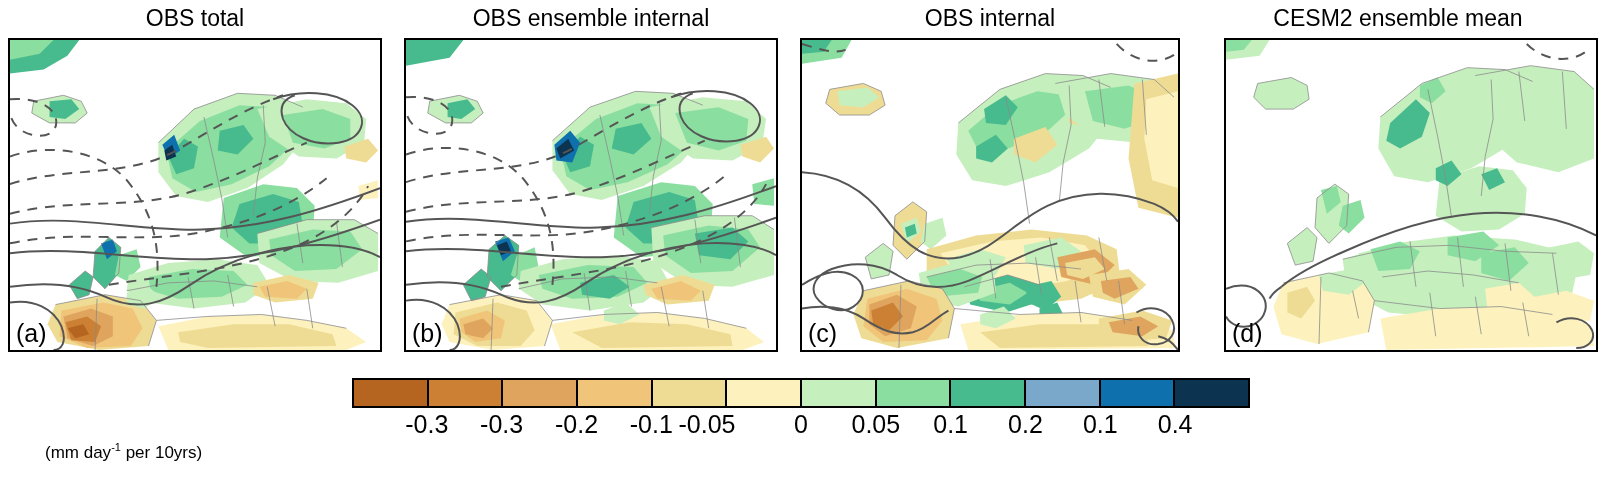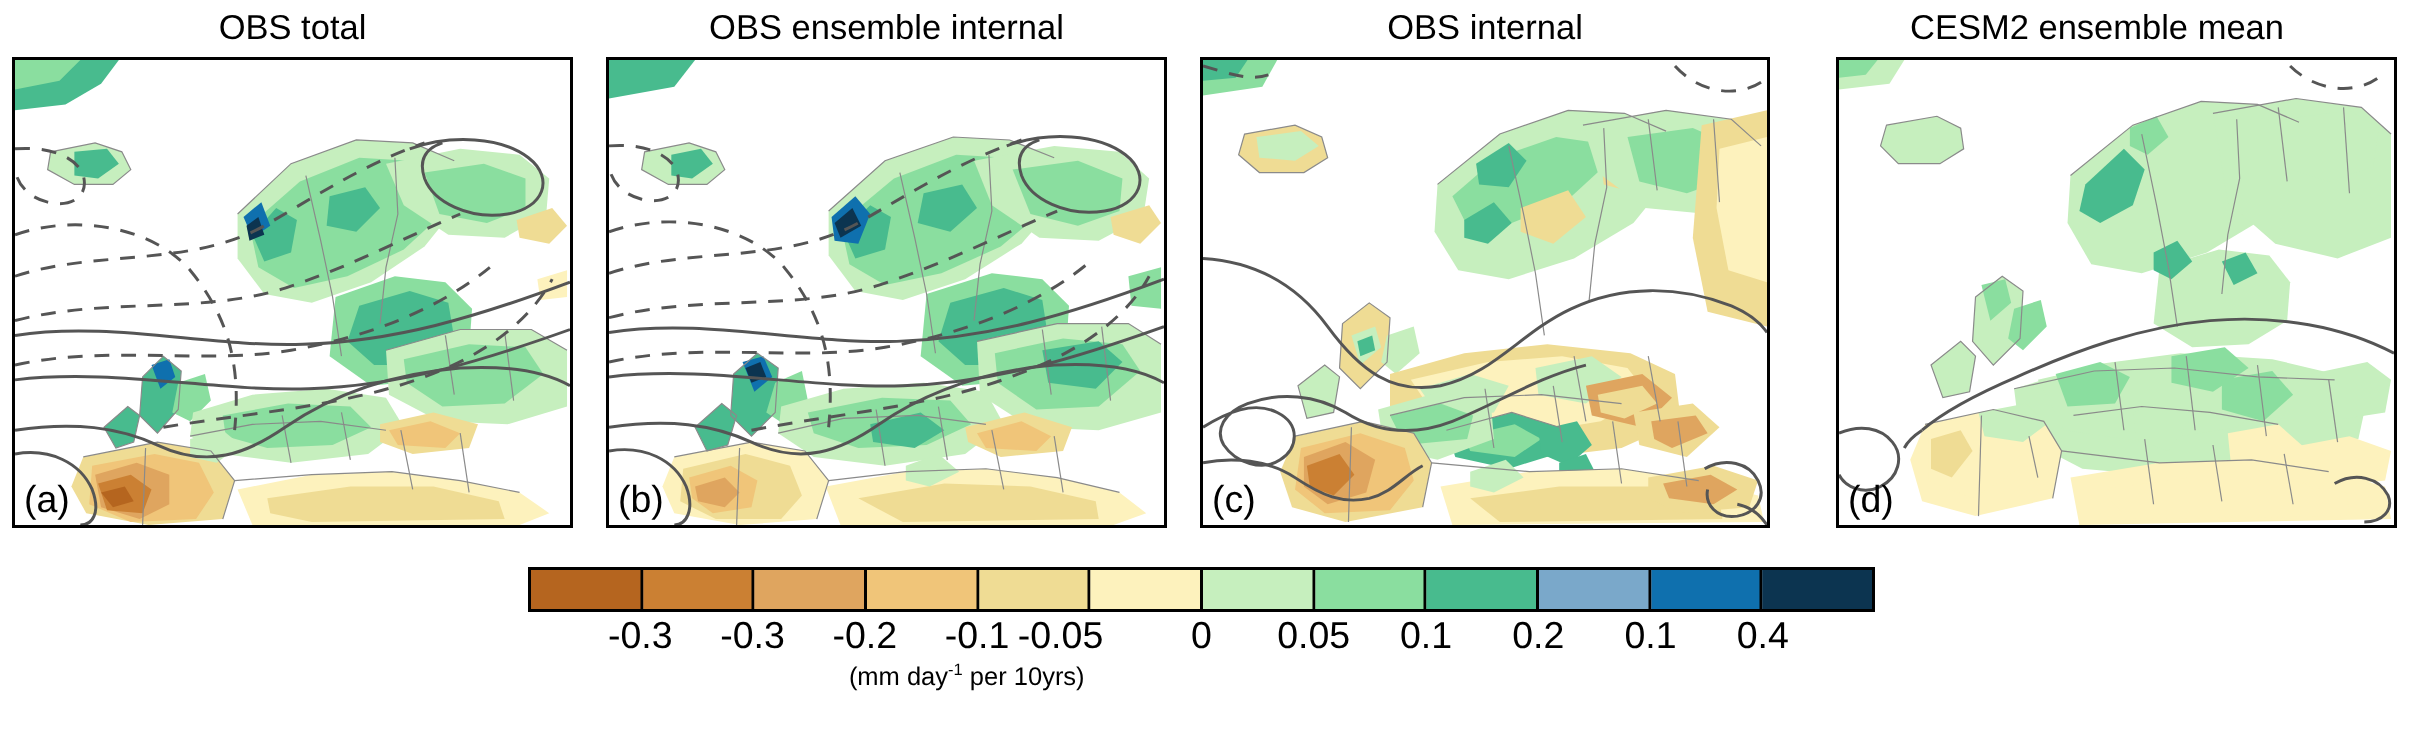--- a/index.html
+++ b/index.html
@@ -25,22 +25,22 @@
   #cbar-wrap{position:absolute;left:352px;top:378px;width:898px;height:30px;}
   #cbar{display:flex;width:100%;height:100%;border:2px solid #000;box-sizing:border-box;}
   #cbar .seg{flex:1 1 0;height:100%;border-right:2px solid #000;box-sizing:border-box;}
   #cbar .seg:last-child{border-right:none;}
   #cbar-ticks{position:absolute;left:352px;top:410px;width:898px;height:30px;}
   #cbar-ticks .tk{
     position:absolute;transform:translateX(-50%);font-size:25px;color:#000;
     font-family:"Liberation Sans",sans-serif;white-space:nowrap;top:0;
   }
   #cbar-units{
-    position:absolute;left:0;right:0;top:441px;text-align:center;font-size:17px;
-    color:#000;font-family:"Liberation Sans",sans-serif;
+    position:absolute;left:0;right:0;top:441px;text-align:left;font-size:17px;
+    color:#000;font-family:"Liberation Sans",sans-serif;padding-left:45px;
   }
   #cbar-units sup{font-size:11px;vertical-align:super;}
 </style>
 </head>
 <body>
 
 <div id="fig">
 
   <div class="panel-title" style="left:8px;width:374px;">OBS total</div>
   <div class="map-frame" style="left:8px;top:38px;width:374px;height:314px;">

